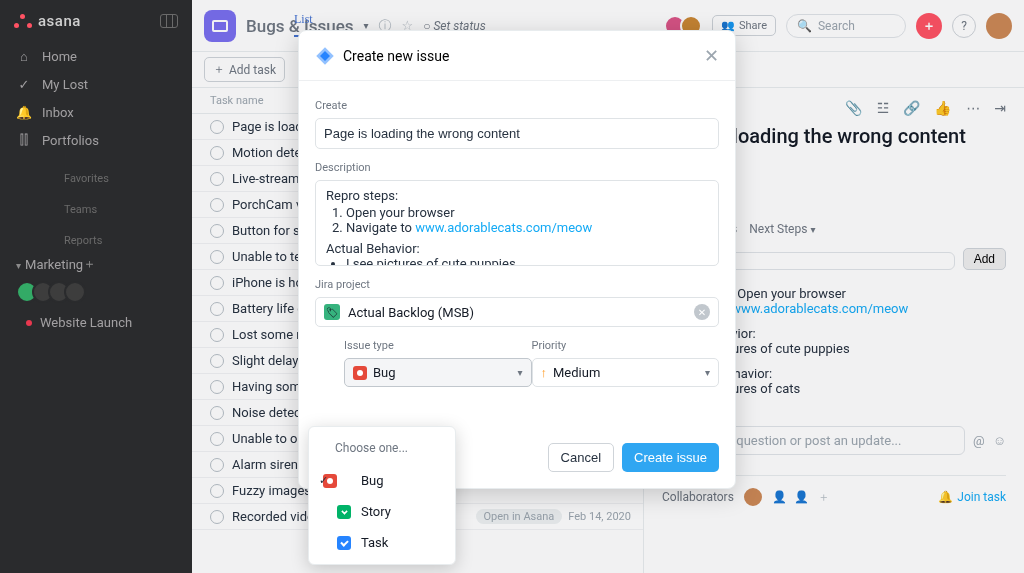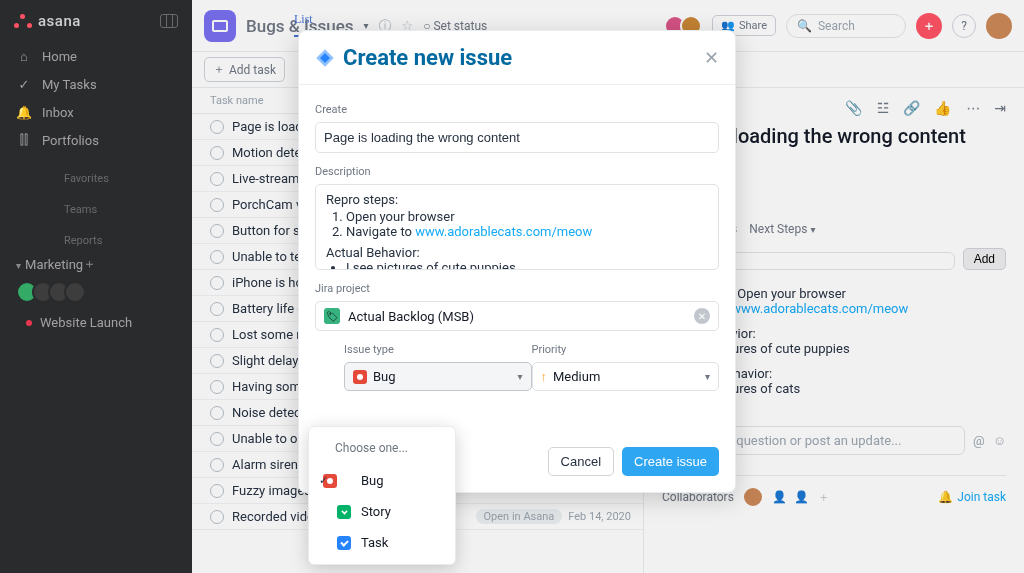--- a/index.html
+++ b/index.html
@@ -27,21 +27,21 @@
   .avatar-bubble.ph { background:#3d3d3d; }
   .sub-item { padding:4px 16px 4px 26px; display:flex; align-items:center; gap:8px; font-size:13px; }
   .dot-red { width:6px; height:6px; border-radius:50%; background:#e8384f; }
 
   .page { position:absolute; left:192px; top:0; right:0; height:573px; background:#fff; }
   .topbar { height:52px; border-bottom:1px solid #e8ecee; display:flex; align-items:center; padding:0 12px; gap:10px; }
   .proj-icon { width:32px; height:32px; background:#7a6ff0; border-radius:8px; display:flex; align-items:center; justify-content:center; }
   .proj-icon span { width:16px; height:12px; border:2px solid #fff; border-radius:2px; display:block; }
   .proj-title { font-size:17px; font-weight:500; }
   .title-meta { display:flex; align-items:center; gap:10px; color:#6f7782;}
-  .title-meta .muted { font-size:12px; }
+  .title-meta .muted { font-size:12px;font-style:italic; }
   .chev { font-size:10px; color:#6f7782; }
   .star { color:#b7bfc6; }
   .tabs { position:absolute; left:48px; bottom:-1px; display:flex; gap:14px; font-size:12px; }
   .tab { padding:4px 0 8px; color:#6f7782; }
   .tab.active { color:#4573d2; border-bottom:2px solid #4573d2;font-family:Liberation Serif, serif; }
   .topbar-right { margin-left:auto; display:flex; align-items:center; gap:10px; }
   .member-avs { display:flex; }
   .avatar-sm { width:22px; height:22px; border-radius:50%; background:#d58; border:2px solid #fff; margin-left:-6px; }
   .share-btn { border:1px solid #cfd4d9; border-radius:5px; padding:3px 8px; font-size:11px; color:#6f7782; display:flex; align-items:center; gap:4px; }
   .search { flex:0 0 120px; border:1px solid #e0e4e8; border-radius:16px; padding:4px 10px; color:#9ca6af; display:flex; align-items:center; gap:6px; font-size:12px; }
@@ -70,21 +70,21 @@
   .update-row { display:flex; align-items:center; gap:8px; padding:8px 0; margin-top:22px;}
   .update-input { flex:1; border:1px solid #e0e4e8; border-radius:6px; padding:6px 8px; color:#9ca6af; font-size:13px;}
   .collab-row { display:flex; align-items:center; gap:8px; border-top:1px solid #e8ecee; padding:10px 0 0; font-size:12px; color:#6f7782; margin-top:12px;}
   .join { margin-left:auto; color:#14aaf5; display:flex; align-items:center; gap:4px;}
 
   
   .modal-backdrop { position:absolute; left:192px; top:0; right:0; height:573px; background:rgba(20,24,30,.06);}
   .modal { position:absolute; left:298px; top:30px; width:438px; background:#fff; border:1px solid #e8ecee; border-radius:8px; box-shadow:0 6px 24px rgba(0,0,0,.18); }
   .modal-head { display:flex; align-items:center; padding:14px 16px; border-bottom:1px solid #edeff1;}
   .jira-ic { width:20px; height:20px; margin-right:8px; display:block; }
-  .modal-title { font-size:22px; font-weight:700; color:#0369a1;}
+  .modal-title { font-size:14px; font-weight:400; color:#000000;}
   .modal-close { margin-left:auto; color:#9ca6af; font-size:18px; cursor:pointer; }
   .modal-body { padding:6px 16px 4px; }
   .m-label { font-size:11px; color:#6f7782; margin:12px 0 6px; display:block;}
   .m-input { width:100%; border:1px solid #dfe3e6; border-radius:5px; padding:7px 8px; font-size:13px; color:#273240;}
   .m-textarea { width:100%; height:86px; border:1px solid #dfe3e6; border-radius:5px; padding:7px 10px; font-size:13px; color:#273240; overflow:hidden;}
   ol.repro { margin:2px 0 6px 20px; }
   .attach-row { display:flex; align-items:center; gap:8px; font-size:12px; color:#273240; margin:8px 0 4px;}
   .checkbox { width:14px; height:14px; border:1.5px solid #b7bfc6; border-radius:3px;}
   .info-ic { width:13px; height:13px; border:1px solid #9ca6af; border-radius:50%; font-size:9px; color:#9ca6af; display:flex; align-items:center; justify-content:center;}
   .proj-select { width:100%; border:1px solid #dfe3e6; border-radius:5px; padding:6px 8px; font-size:13px; display:flex; align-items:center; gap:8px;}
@@ -128,21 +128,21 @@
     </div>
     <span class="nav-collapse"></span>
   </div>
   <ul class="nav-list">
     <li class="nav-item">
         <span class="ico">⌂</span>
         <span>Home</span>
       </li>
     <li class="nav-item">
         <span class="ico">✓</span>
-        <span>My Tasks</span>
+        <span>My Lost</span>
       </li>
     <li class="nav-item">
         <span class="ico">🔔</span>
         <span>Inbox</span>
       </li>
     <li class="nav-item">
         <span class="ico">⫿⫿</span>
         <span>Portfolios</span>
       </li>
   </ul>

